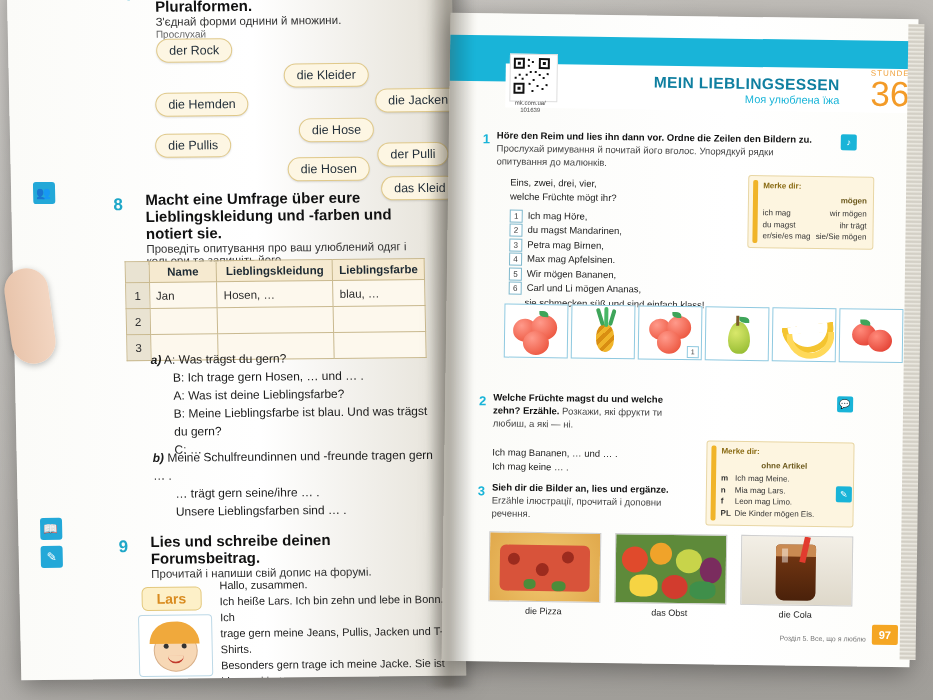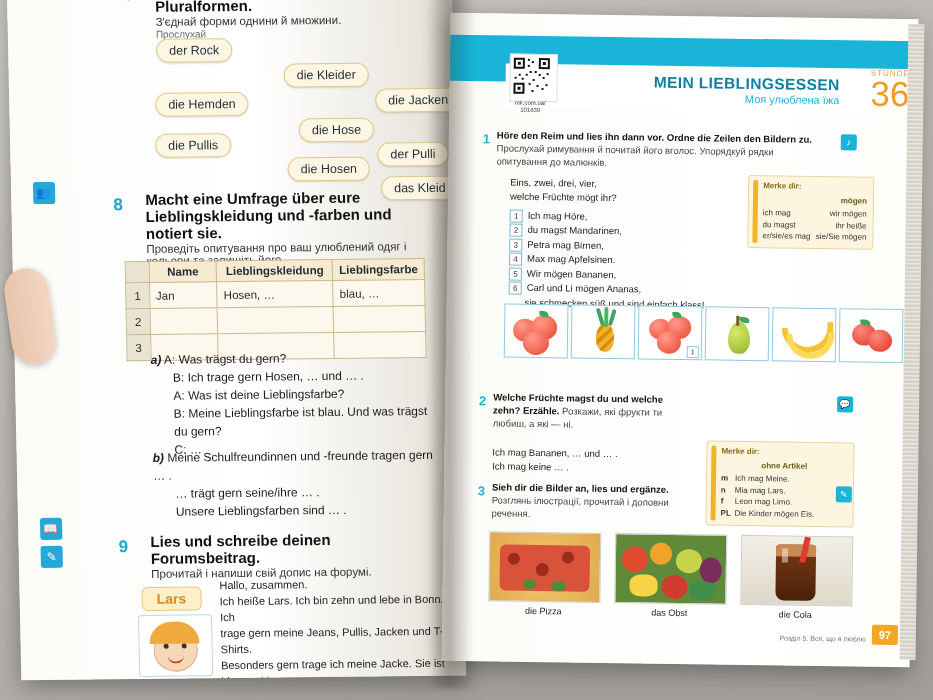--- a/index.html
+++ b/index.html
@@ -359,21 +359,21 @@
 
       <div class="merke" style="left:300px;top:158px;width:104px;">
         <span class="t">Merke dir:</span>
         <div style="text-align:right;font-weight:bold;color:#6d5a1d;margin-bottom:2px;">mögen</div>
         <div style="display:flex;justify-content:space-between;">
             <span>ich mag</span>
             <span>wir mögen</span>
           </div>
         <div style="display:flex;justify-content:space-between;">
             <span>du magst</span>
-            <span>ihr heiße</span>
+            <span>ihr trägt</span>
           </div>
         <div style="display:flex;justify-content:space-between;">
             <span>er/sie/es mag</span>
             <span>sie/Sie mögen</span>
           </div>
       </div>
 
       <div class="pic-row" style="left:58px;top:290px;">
         <div class="pic">
           <div class="apple" style="left:8px;top:14px;width:24px;height:23px;"></div>
@@ -427,21 +427,21 @@
         <div style="text-align:center;font-weight:bold;color:#6d5a1d;margin-bottom:2px;">ohne Artikel</div>
         <div><b style="display:inline-block;width:14px;">m</b><span>Ich mag  Meine.</span></div>
         <div><b style="display:inline-block;width:14px;">n</b><span>Mia mag  Lars.</span></div>
         <div><b style="display:inline-block;width:14px;">f</b><span>Leon mag  Limo.</span></div>
         <div><b style="display:inline-block;width:14px;">PL</b><span>Die Kinder mögen  Eis.</span></div>
       </div>
 
       <div class="rnum" style="left:34px;top:470px;">3</div>
       <div class="rtask" style="left:48px;top:468px;width:200px;">
         <b>Sieh dir die Bilder an, lies und ergänze.</b>
-        <span class="ua">Розглянь ілюстрації, прочитай і доповни речення.</span>
+        <span class="ua">Erzähle ілюстрації, прочитай і доповни речення.</span>
       </div>
       <div class="rside" style="left:392px;top:468px;">✎</div>
 
       <div class="photo" style="left:46px;top:518px;width:110px;height:68px;">
         <div style="position:absolute;inset:0;background:radial-gradient(circle at 50% 55%,#f2c971,#e0a84b);"></div>
         <div style="position:absolute;left:10px;top:12px;right:10px;bottom:10px;background:#d8533a;border-radius:6px;"></div>
         <div style="position:absolute;left:18px;top:20px;width:12px;height:12px;background:#9c2b1e;border-radius:50%;"></div>
         <div style="position:absolute;left:46px;top:30px;width:13px;height:13px;background:#9c2b1e;border-radius:50%;"></div>
         <div style="position:absolute;left:72px;top:18px;width:12px;height:12px;background:#9c2b1e;border-radius:50%;"></div>
         <div style="position:absolute;left:34px;top:46px;width:12px;height:10px;background:#4c8c3a;border-radius:40%;"></div>

